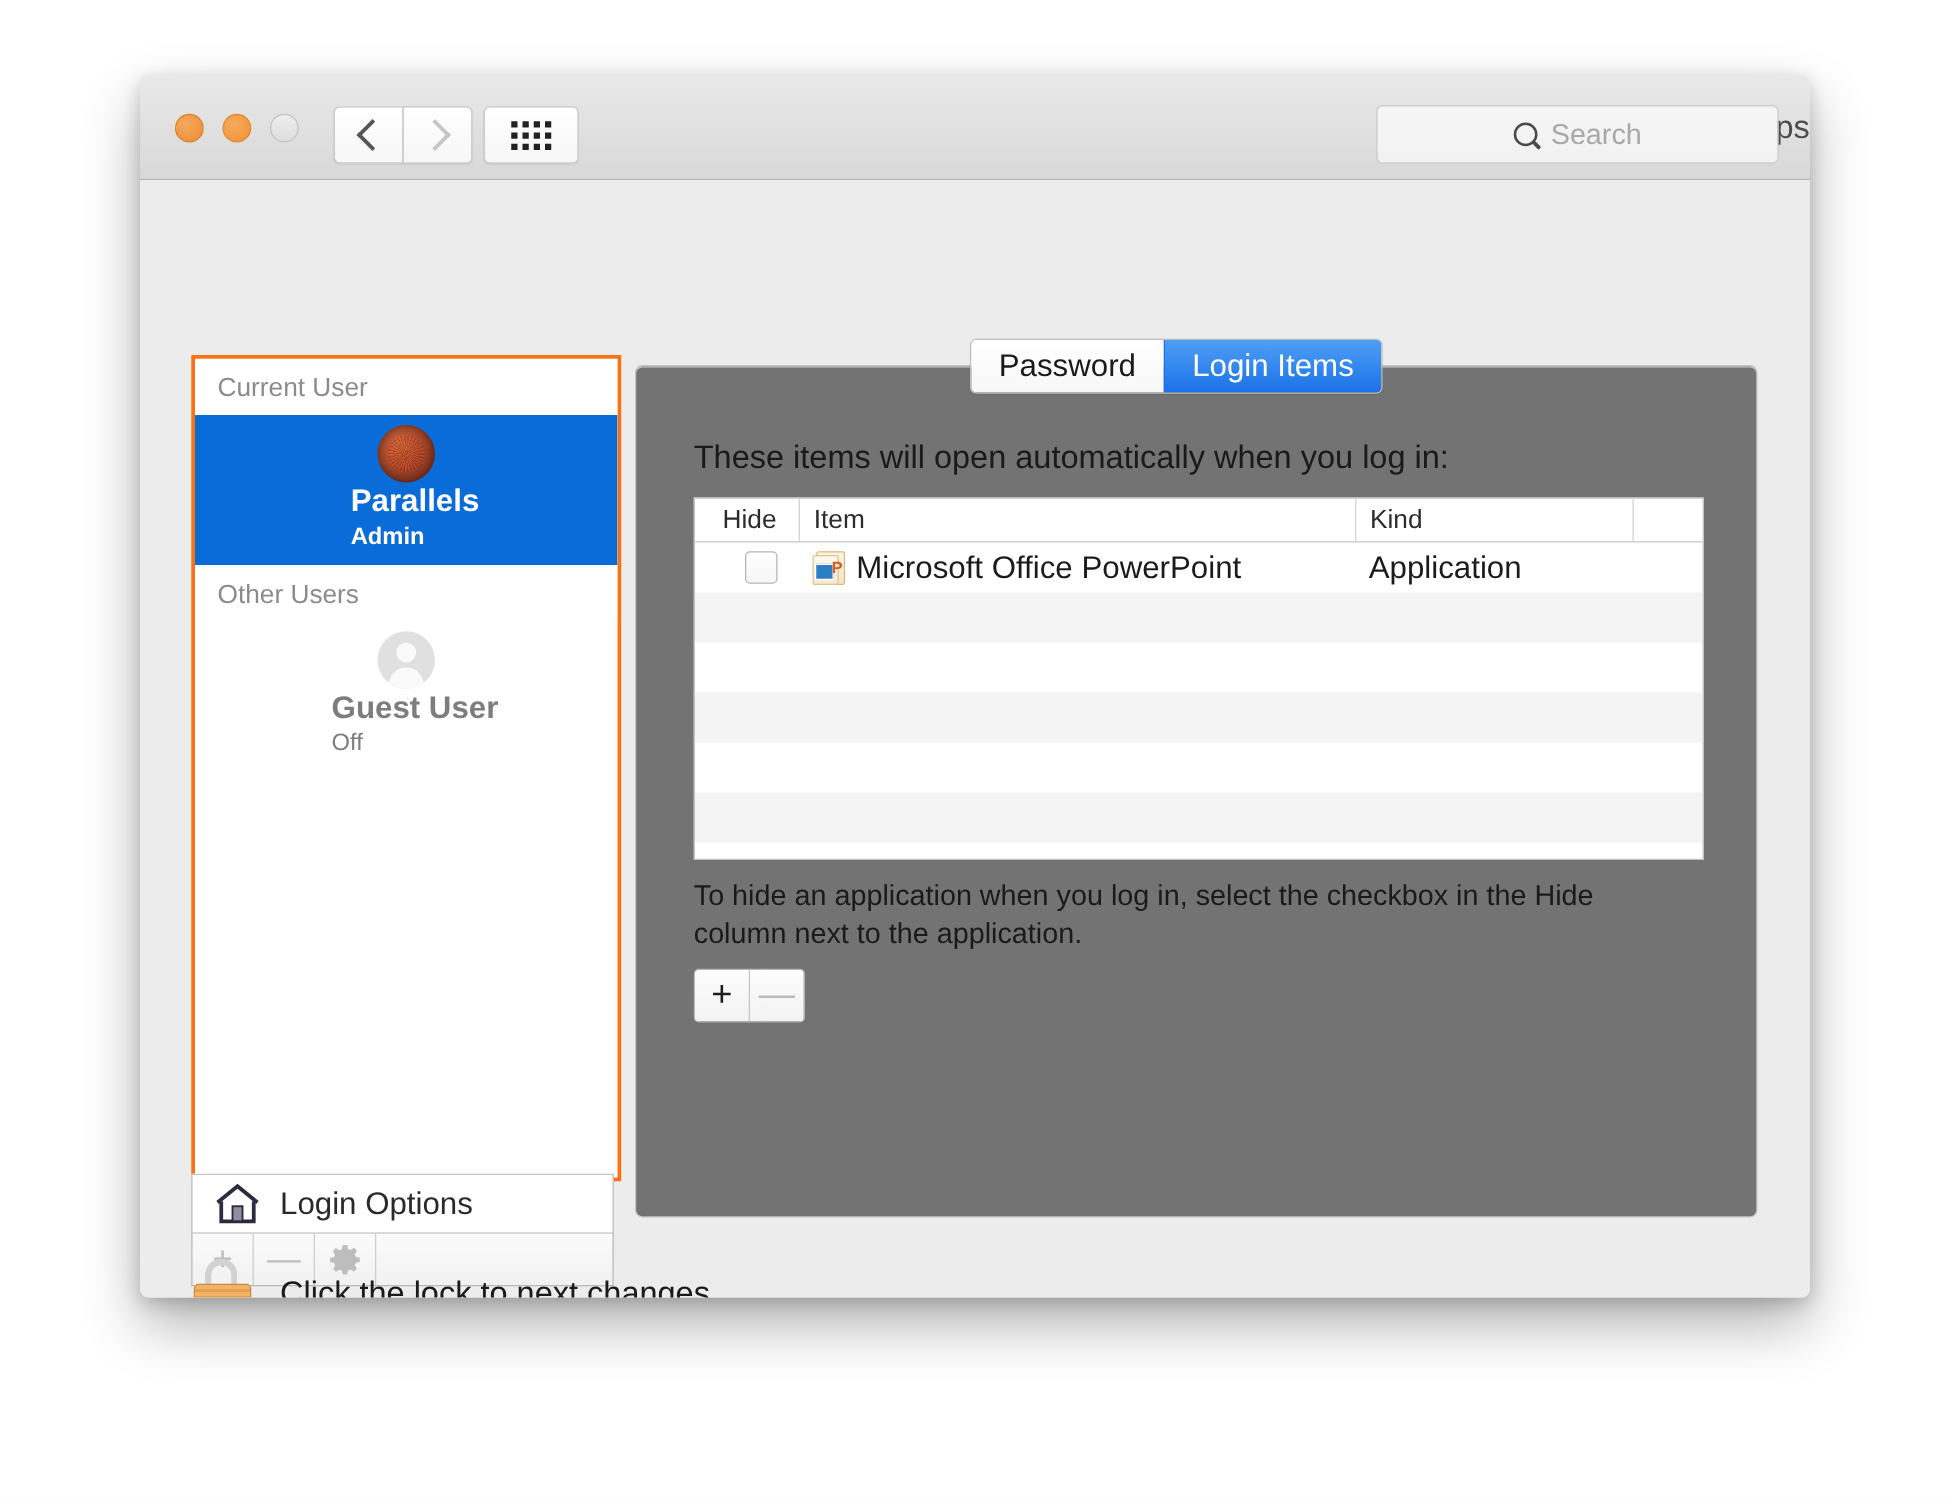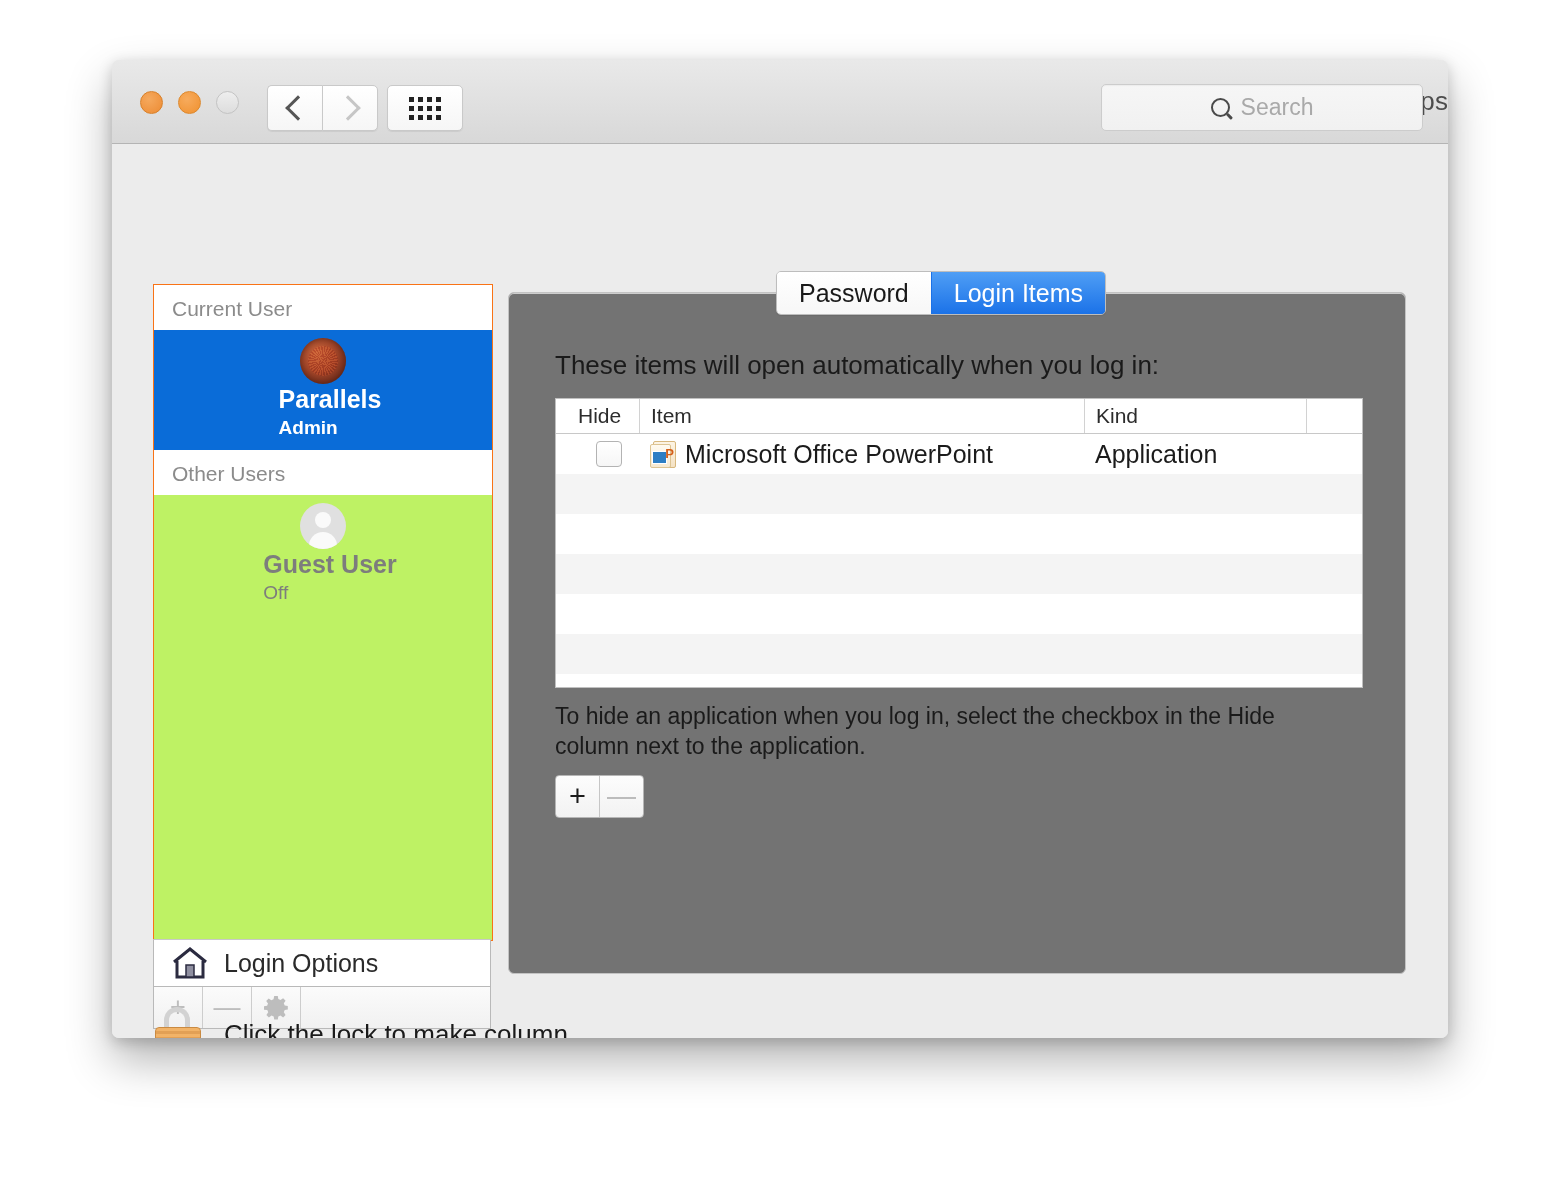--- a/index.html
+++ b/index.html
@@ -69,21 +69,21 @@
   #search .mag:after{content:"";position:absolute;width:2.5px;height:7px;background:#4a4a4a;
       right:-3px;bottom:-5px;transform:rotate(-45deg);border-radius:1px;}
   #search .ph{font-size:23px;color:#a9a9a9;}
 
   
   #content{position:relative;height:895px;background:#ececec;}
 
   
   #userlist{
     position:absolute;left:41px;top:140px;width:338px;height:655px;
-    background:#bef264;border:1px solid #f97316;
+    background:#ffffff;border:3px solid #f97316;
     overflow:hidden;
   }
   .grp-header{
     font-size:21px;color:#8b8b8b;padding:12px 0 9px 18px;background:#fff;
   }
   .user-row{display:flex;align-items:center;padding:8px 0 10px 14px;flex-direction:column;}
   .user-row.selected{background:#0a6cd8;}
   .avatar{width:46px;height:46px;border-radius:50%;flex:none;margin-right:14px;position:relative;overflow:hidden;}
   .avatar.parallels{
     background:radial-gradient(circle at 36% 30%,#c4613a 0%,#a8492b 42%,#7d3320 78%,#5d2617 100%);
@@ -333,17 +333,17 @@
           <span>—</span>
         </div>
       </div>
     </div>
 
     <div id="lock">
       <span class="lock-icon">
         <span class="shackle"></span>
           <span class="bodyb"></span>
       </span>
-      <span class="label">Click the lock to make column.</span>
+      <span class="label">Click the lock to next changes.</span>
     </div>
 
   </div>
 </div>
 
 </body></html>

